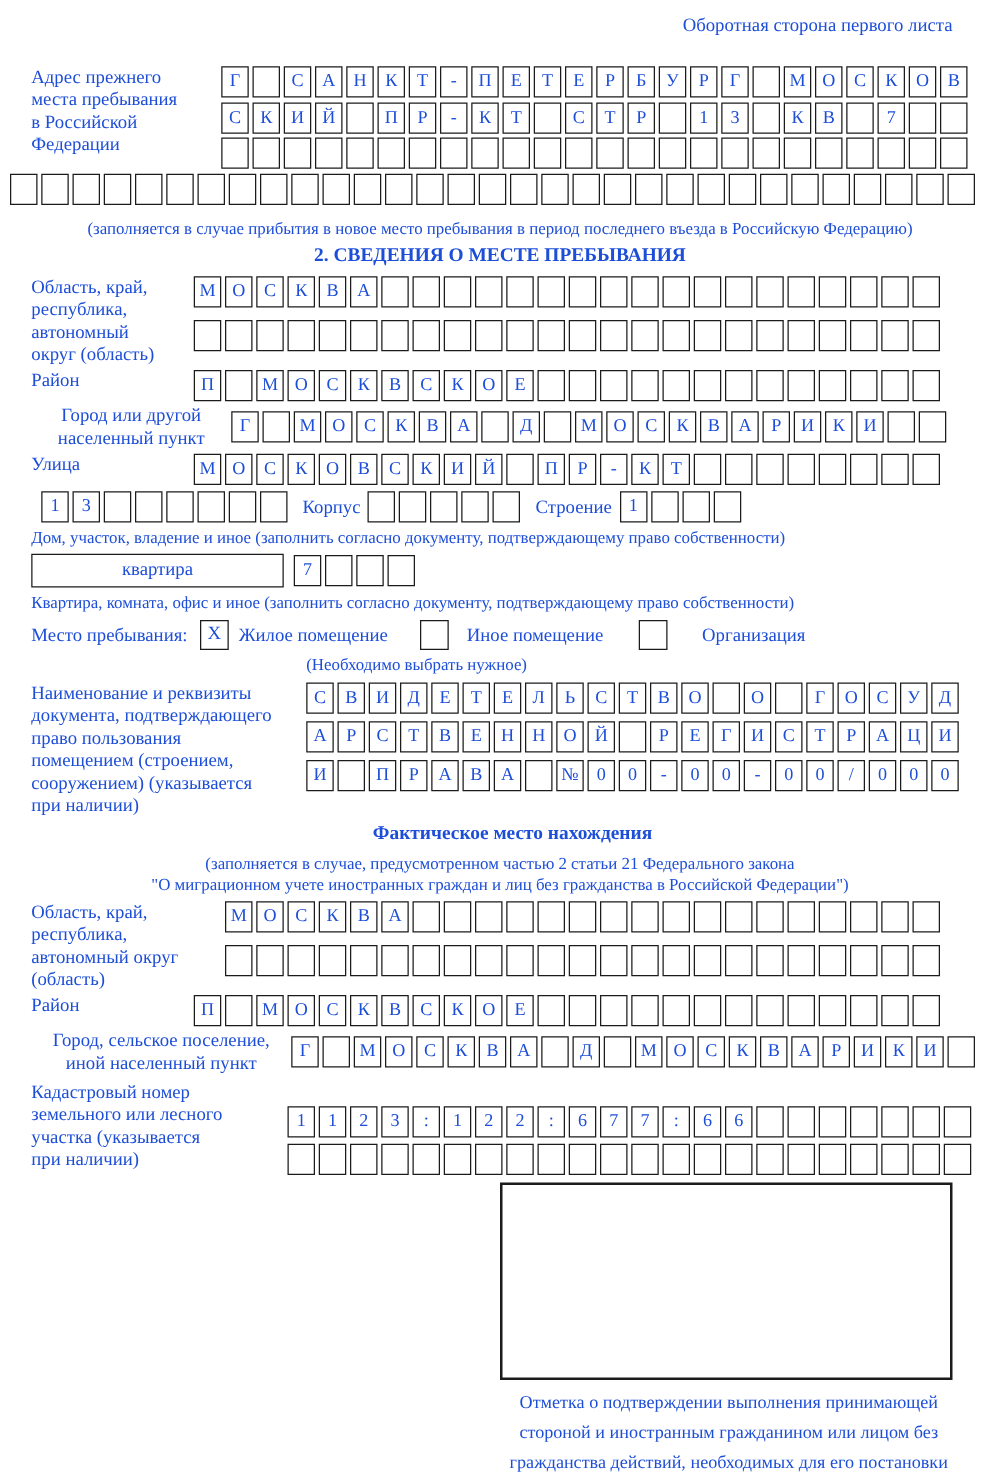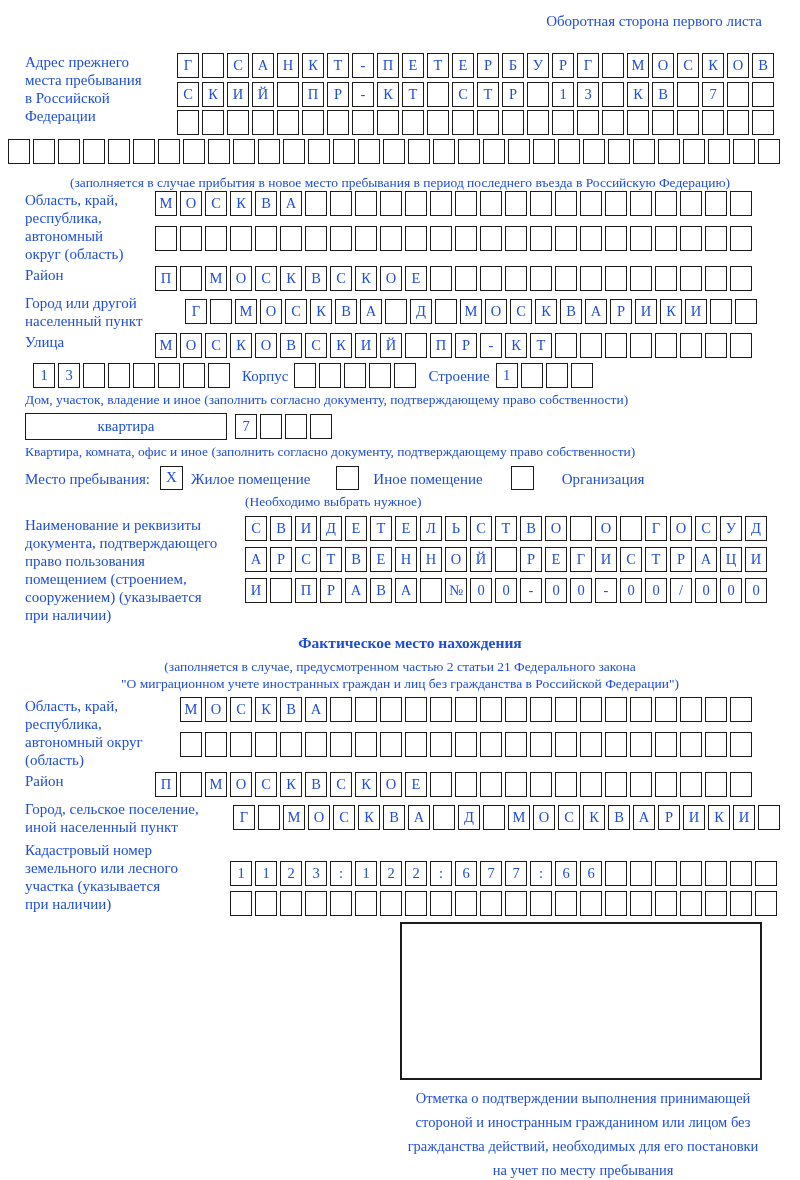--- a/index.html
+++ b/index.html
@@ -10,21 +10,21 @@
   .pre{white-space:pre-line;}
   .cap{font-size:13.5px;line-height:17px;}
   .center{text-align:center;}
   .boxrow{display:flex;gap:3px;}
   .mb{margin-bottom:3.5px;}
   .cbox{flex:0 0 22px;width:22px;height:25px;box-sizing:border-box;border:1.7px solid #1b1b1b;
         display:flex;align-items:center;justify-content:center;font-size:14.5px;background:#fff;}
   .cb{flex:0 0 23px;width:23px;height:24px;box-sizing:border-box;border:1.7px solid #1b1b1b;
       display:flex;align-items:center;justify-content:center;font-size:15px;margin-top:-2px;}
   .frow{display:flex;margin-left:25px;align-items:flex-start;}
-  .vcenter{align-items:center;}
+  .vcenter{align-items:center;text-align:center;}
   .widebox{box-sizing:border-box;border:1.7px solid #1b1b1b;height:27px;display:flex;
            align-items:center;justify-content:center;font-size:15px;}
   .inline-lbl{font-size:15px;padding:3px 6px 0 12px;white-space:nowrap;}
   .sect-title{font-weight:bold;text-align:center;font-size:15.5px;}
   .stamp{box-sizing:border-box;border:2px solid #1b1b1b;width:362px;height:158px;
          margin:6px 0 0 400px;background:#fff;}
   .stamp-cap{margin:6px 0 0 368px;width:430px;text-align:center;font-size:14.5px;line-height:24px;}
   .w152{flex:0 0 152px;} .w130{flex:0 0 130px;} .w160{flex:0 0 160px;}
   .w220{flex:0 0 220px;} .w155{flex:0 0 155px;} .w208{flex:0 0 208px;} .w205{flex:0 0 205px;}
   .gap10{height:10px;}
@@ -150,20 +150,21 @@
       <span class="cbox"></span>
       <span class="cbox"></span>
       <span class="cbox"></span>
       <span class="cbox"></span>
       <span class="cbox"></span>
       <span class="cbox"></span>
       <span class="cbox"></span>
     </div>
   <div class="cap center" style="margin-top:10px;">(заполняется в случае прибытия в новое место пребывания в период последнего въезда в Российскую Федерацию)</div>
 
+  <div class="sect-title" style="margin:5px 0 7px 0;">2. СВЕДЕНИЯ О МЕСТЕ ПРЕБЫВАНИЯ</div>
 
   <div class="frow">
     <div class="lbl pre w130">Область, край,
 республика,
 автономный
 округ (область)</div>
     <div>
       <div class="boxrow">
           <span class="cbox">М</span>
           <span class="cbox">О</span>
@@ -434,21 +435,21 @@
           <span class="cbox">0</span>
           <span class="cbox">0</span>
           <span class="cbox">/</span>
           <span class="cbox">0</span>
           <span class="cbox">0</span>
           <span class="cbox">0</span>
         </div>
     </div>
   </div>
 
-  <div class="sect-title" style="margin:10px 0 6px 0;padding-left:20px;">Фактическое место нахождения</div>
+  <div class="sect-title" style="margin:4px 0 6px 0;padding-left:20px;">Фактическое место нахождения</div>
   <div class="cap center pre">(заполняется в случае, предусмотренном частью 2 статьи 21 Федерального закона
 "О миграционном учете иностранных граждан и лиц без гражданства в Российской Федерации")</div>
 
   <div class="frow" style="margin-top:5px;">
     <div class="lbl pre w155">Область, край,
 республика,
 автономный округ
 (область)</div>
     <div>
       <div class="boxrow">

